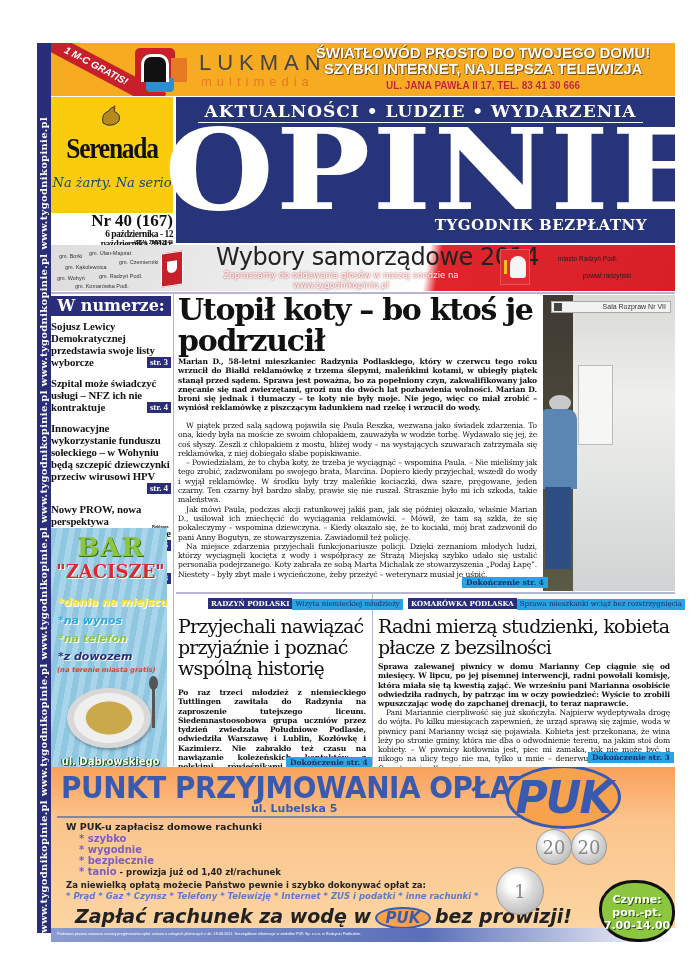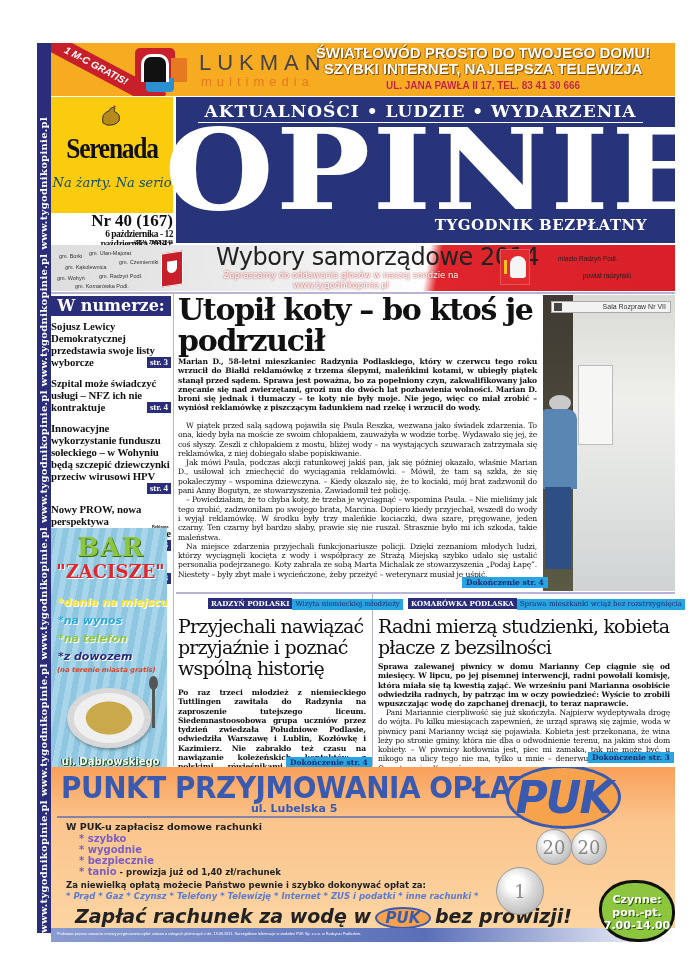--- a/index.html
+++ b/index.html
@@ -223,22 +223,22 @@
   <div class="addr tel">tel. (83) 352 20 36</div>
 </div>
 <div id="ad-label2" class="abs">Reklama</div>
 
 <div id="main-headline" class="abs">Utopił koty – bo ktoś je podrzucił</div>
 <div id="main-lead" class="body-text bold">
     <p class="noind">Marian D., 58-letni mieszkaniec Radzynia Podlaskiego, który w czerwcu tego roku wrzucił do Białki reklamówkę z trzema ślepymi, maleńkimi kotami, w ubiegły piątek stanął przed sądem. Sprawa jest poważna, bo za popełniony czyn, zakwalifikowany jako znęcanie się nad zwierzętami, grozi mu do dwóch lat pozbawienia wolności. Marian D. broni się jednak i tłumaczy – te koty nie były moje. Nie jego, więc co miał zrobić – wyniósł reklamówkę z piszczącym ładunkiem nad rzekę i wrzucił do wody.</p>
   </div>
 <div id="main-body" class="body-text">
   <p>W piątek przed salą sądową pojawiła się Paula Reszka, wezwana jako świadek zdarzenia. To ona, kiedy była na moście ze swoim chłopakiem, zauważyła w wodzie torbę. Wydawało się jej, że coś słyszy. Zeszli z chłopakiem z mostu, bliżej wody – na wystających szuwarach zatrzymała się reklamówka, z niej dobiegało słabe popiskiwanie.</p>
+  <p>– Powiedziałam, że to chyba koty, że trzeba je wyciągnąć – wspomina Paula. – Nie mieliśmy jak tego zrobić, zadzwoniłam po swojego brata, Marcina. Dopiero kiedy przyjechał, wszedł do wody i wyjął reklamówkę. W środku były trzy maleńkie kociaczki, dwa szare, pręgowane, jeden czarny. Ten czarny był bardzo słaby, prawie się nie ruszał. Strasznie było mi ich szkoda, takie maleństwa.</p>
   <p>Jak mówi Paula, podczas akcji ratunkowej jakiś pan, jak się później okazało, właśnie Marian D., usiłował ich zniechęcić do wyciągania reklamówki. – Mówił, że tam są szkła, że się pokaleczymy – wspomina dziewczyna. – Kiedy okazało się, że to kociaki, mój brat zadzwonił do pani Anny Bogutyn, ze stowarzyszenia. Zawiadomił też policję.</p>
-  <p>– Powiedziałam, że to chyba koty, że trzeba je wyciągnąć – wspomina Paula. – Nie mieliśmy jak tego zrobić, zadzwoniłam po swojego brata, Marcina. Dopiero kiedy przyjechał, wszedł do wody i wyjął reklamówkę. W środku były trzy maleńkie kociaczki, dwa szare, pręgowane, jeden czarny. Ten czarny był bardzo słaby, prawie się nie ruszał. Strasznie było mi ich szkoda, takie maleństwa.</p>
   <p>Na miejsce zdarzenia przyjechali funkcjonariusze policji. Dzięki zeznaniom młodych ludzi, którzy wyciągnęli kocięta z wody i współpracy ze Strażą Miejską szybko udało się ustalić personalia podejrzanego. Koty zabrała ze sobą Marta Michalak ze stowarzyszenia „Podaj Łapę”. Niestety – były zbyt małe i wycieńczone, żeby przeżyć – weterynarz musiał je uśpić.</p>
 </div>
 <div id="photo" class="abs">
   <div class="door"></div>
   <div class="plant"></div>
   <div class="man">
       <div class="head"></div>
       <div class="jacket"></div>
       <div class="legs"></div>
     </div>

